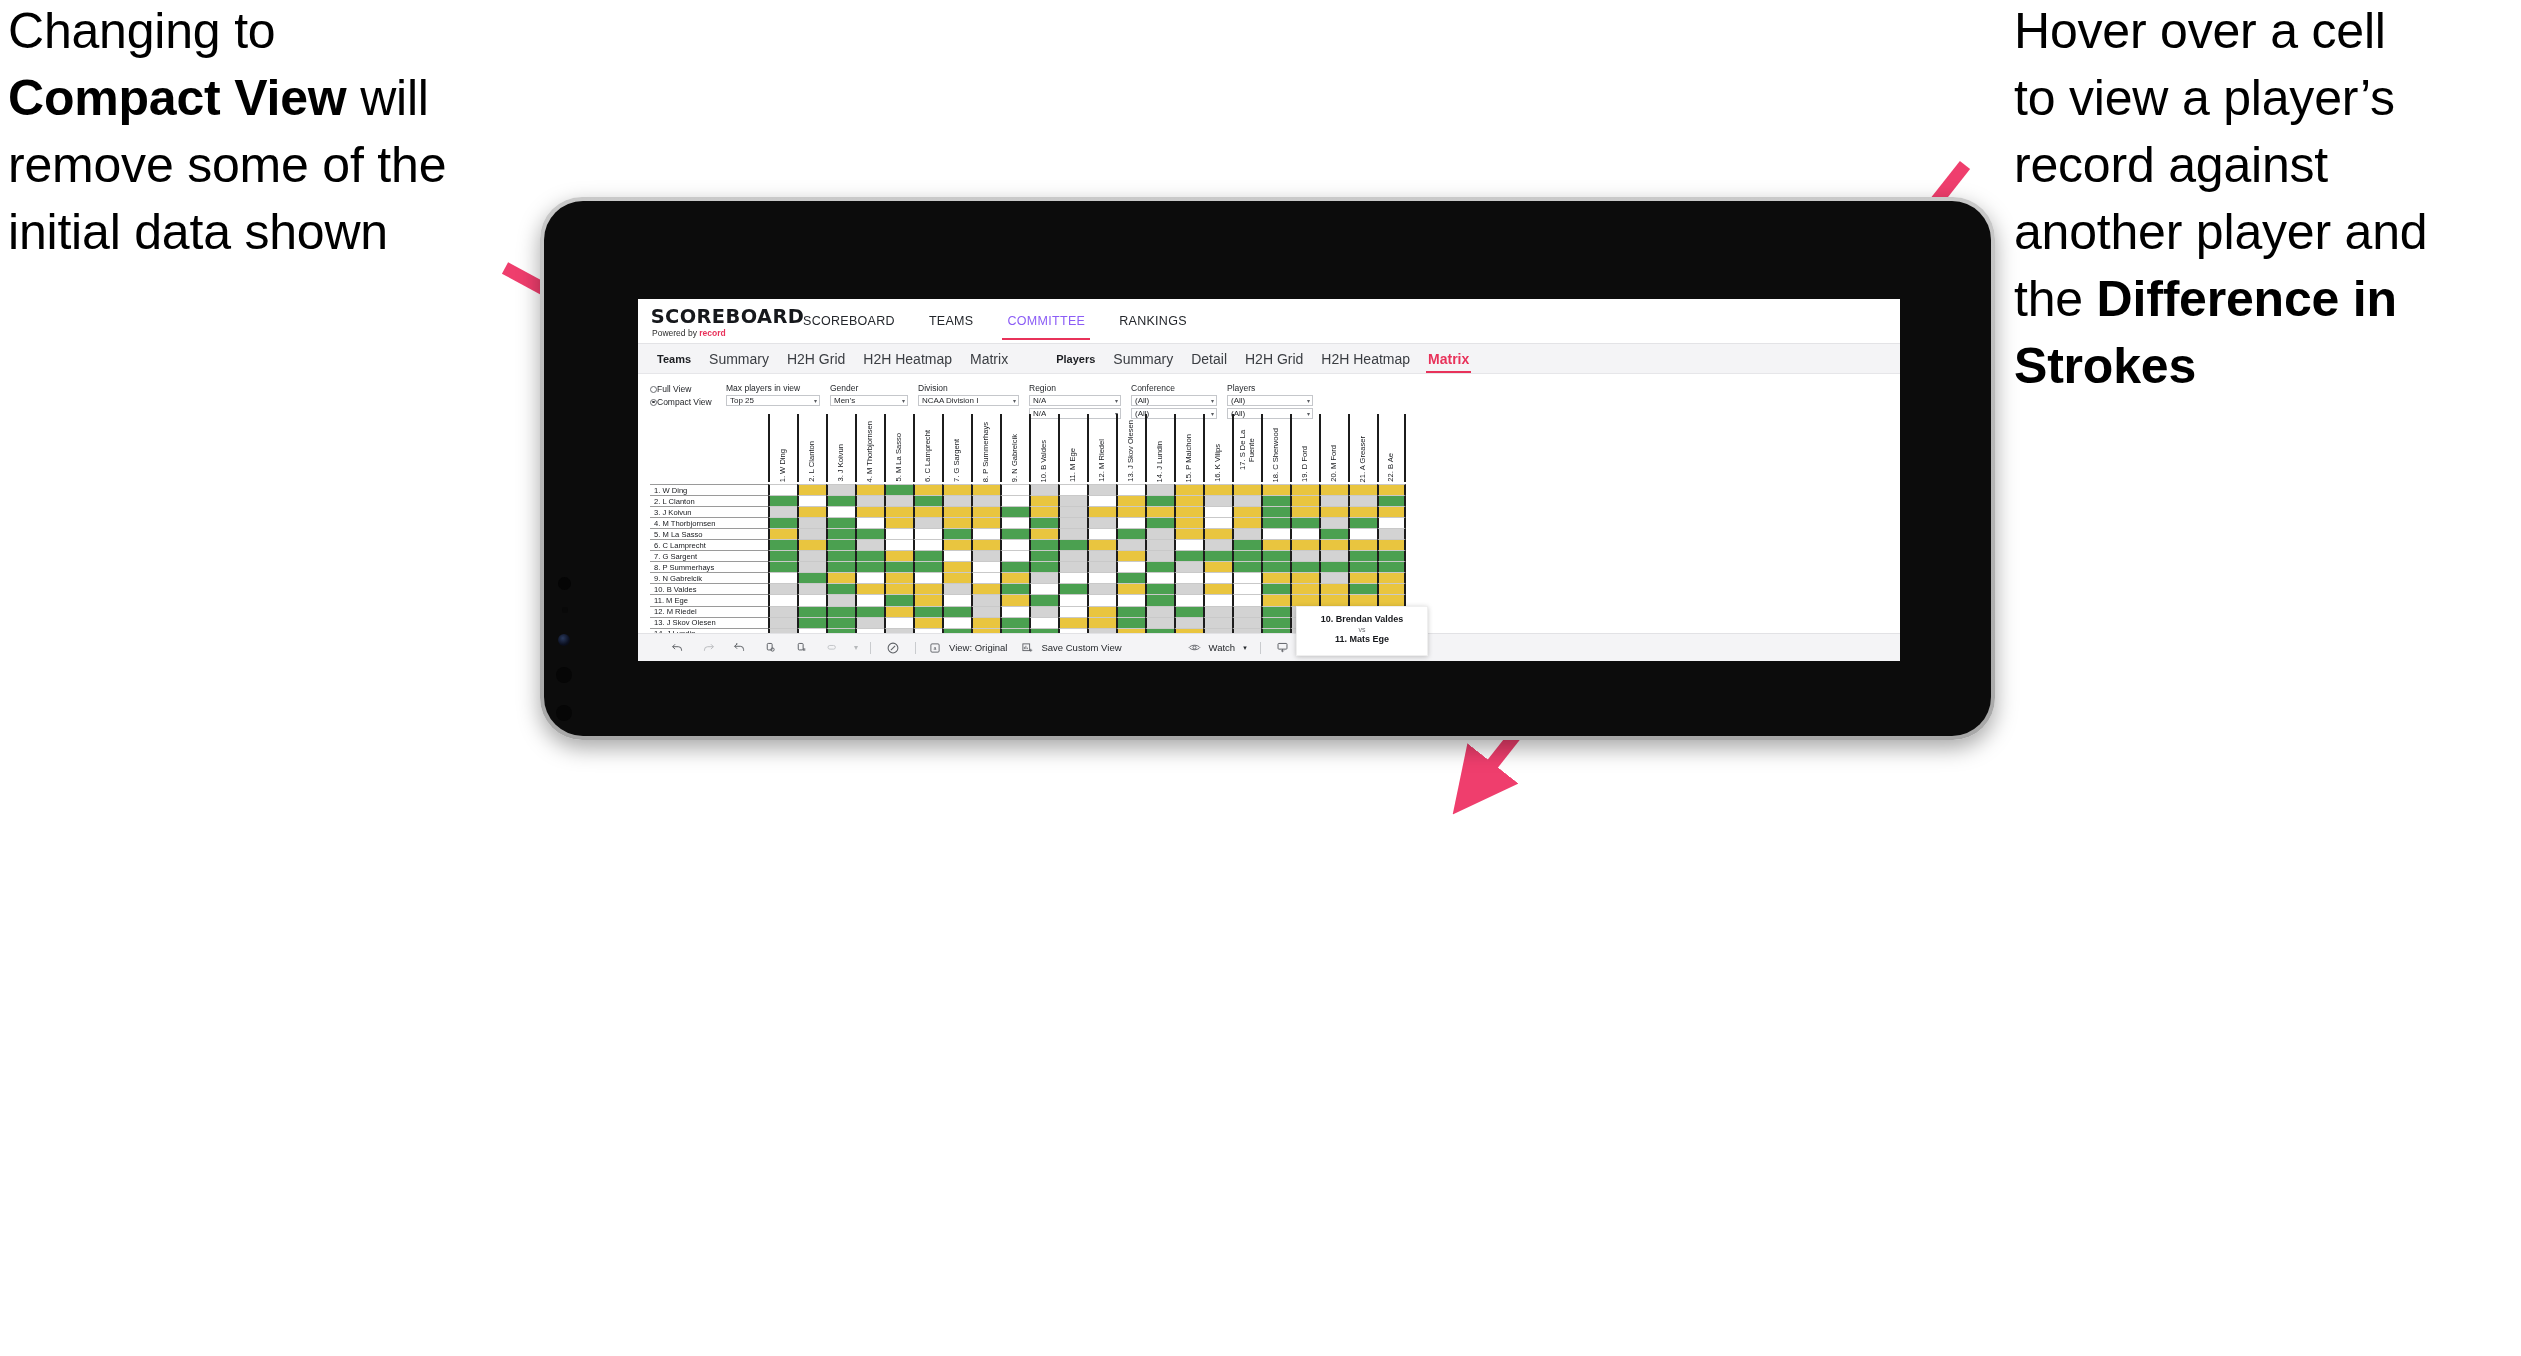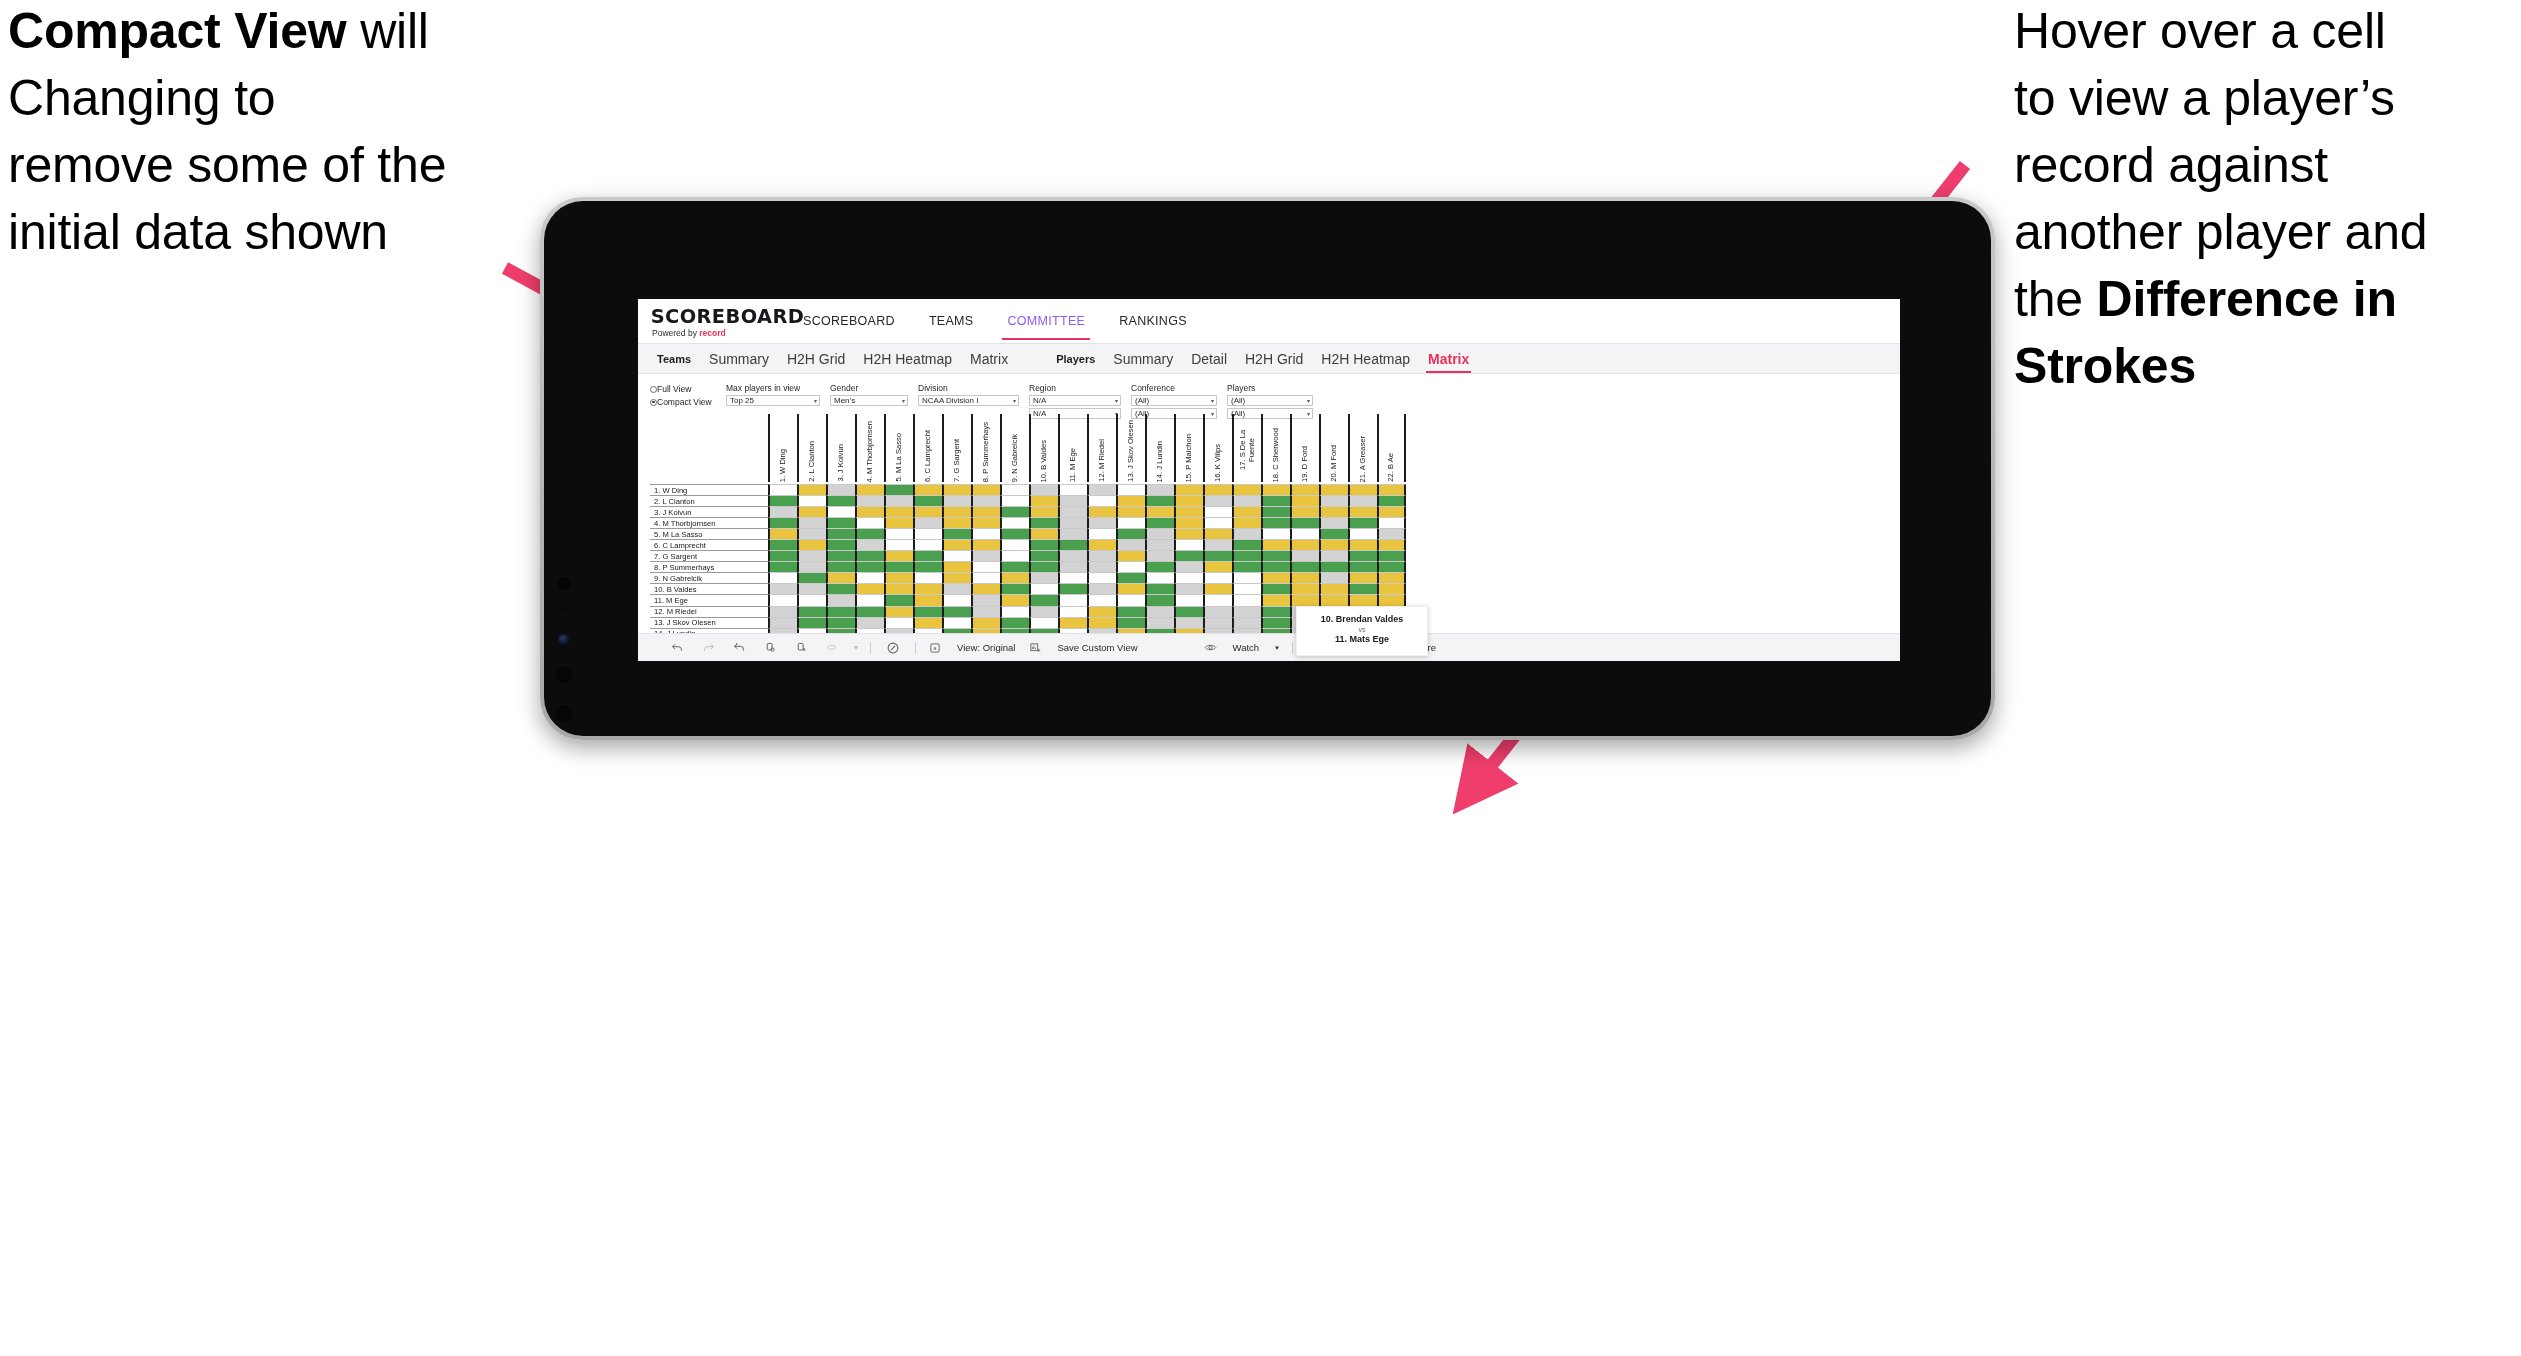--- a/index.html
+++ b/index.html
@@ -110,30 +110,30 @@
   
   #tooltip{position:absolute;left:646px;top:192px;width:118px;background:#fff;
       box-shadow:0 1px 5px rgba(0,0,0,.22);border:1px solid #efefef;padding:7px 6px 9px;text-align:center;z-index:40;}
   #tooltip .tt-name{font-size:9px;font-weight:700;color:#16181c;line-height:1.25;}
   #tooltip .tt-vs{font-size:7px;color:#6c6f74;margin:1px 0;}
 
   
   #toolbar{position:absolute;left:0;bottom:0;width:1262px;height:28px;background:#f4f4f6;border-top:1px solid #e2e2e5;
       display:flex;align-items:center;padding-left:24px;box-sizing:border-box;gap:0;}
   .tb{display:flex;align-items:center;justify-content:center;color:#5d6065;font-size:13px;padding:0 9px;height:28px;cursor:pointer;}
-  .tb.txt{font-size:9.5px;color:#25282c;gap:16px;padding:0 7px;align-items:center;}
+  .tb.txt{font-size:9.5px;color:#25282c;gap:8px;padding:0 7px;align-items:center;}
   .tb-div{width:1px;height:12px;background:#c9cbce;margin:0 6px;}
   .tb svg{display:block;}
 </style>
 </head>
 <body>
 
 <div class="annot" id="annot-left">
+    <span class="ln"><span>Changing to</span></span>
     <span class="ln"><b>Compact View</b><span> will</span></span>
-    <span class="ln"><span>Changing to</span></span>
     <span class="ln"><span>remove some of the</span></span>
     <span class="ln"><span>initial data shown</span></span>
   </div>
 <div class="annot" id="annot-right">
     <span class="ln"><span>Hover over a cell</span></span>
     <span class="ln"><span>to view a player’s</span></span>
     <span class="ln"><span>record against</span></span>
     <span class="ln"><span>another player and</span></span>
     <span class="ln"><span>the </span><b>Difference in</b></span>
     <span class="ln"><b>Strokes</b></span>

